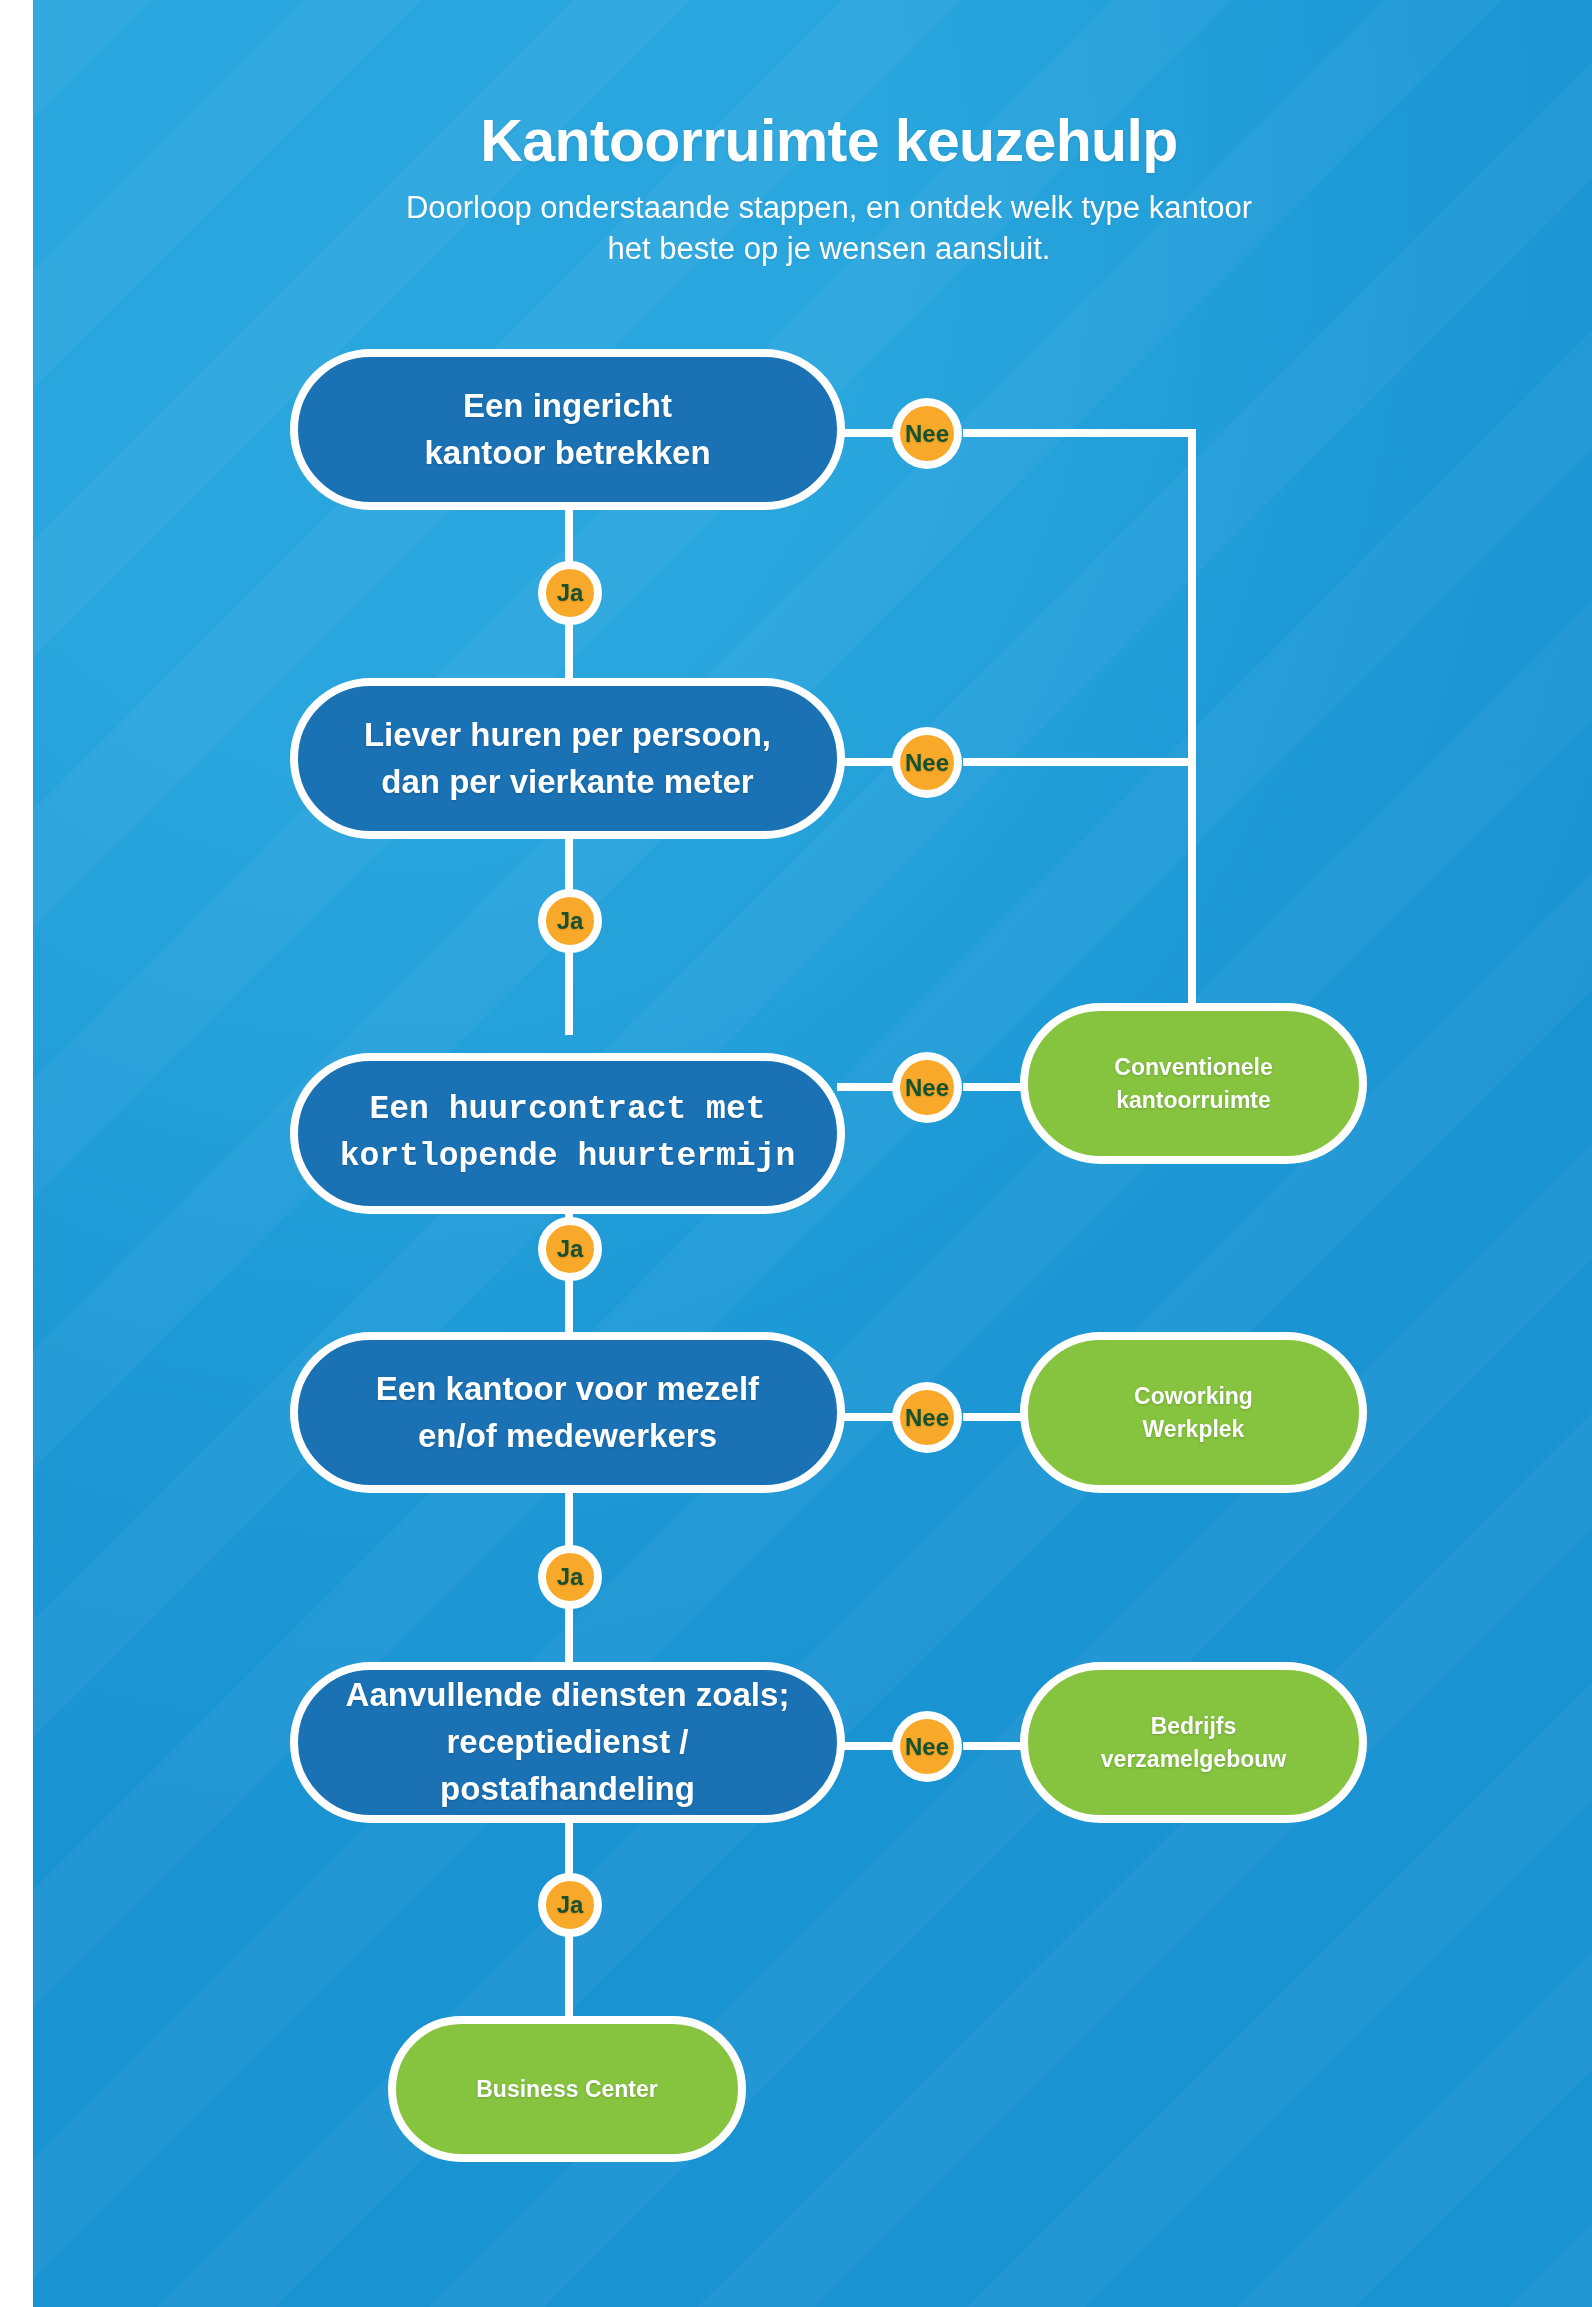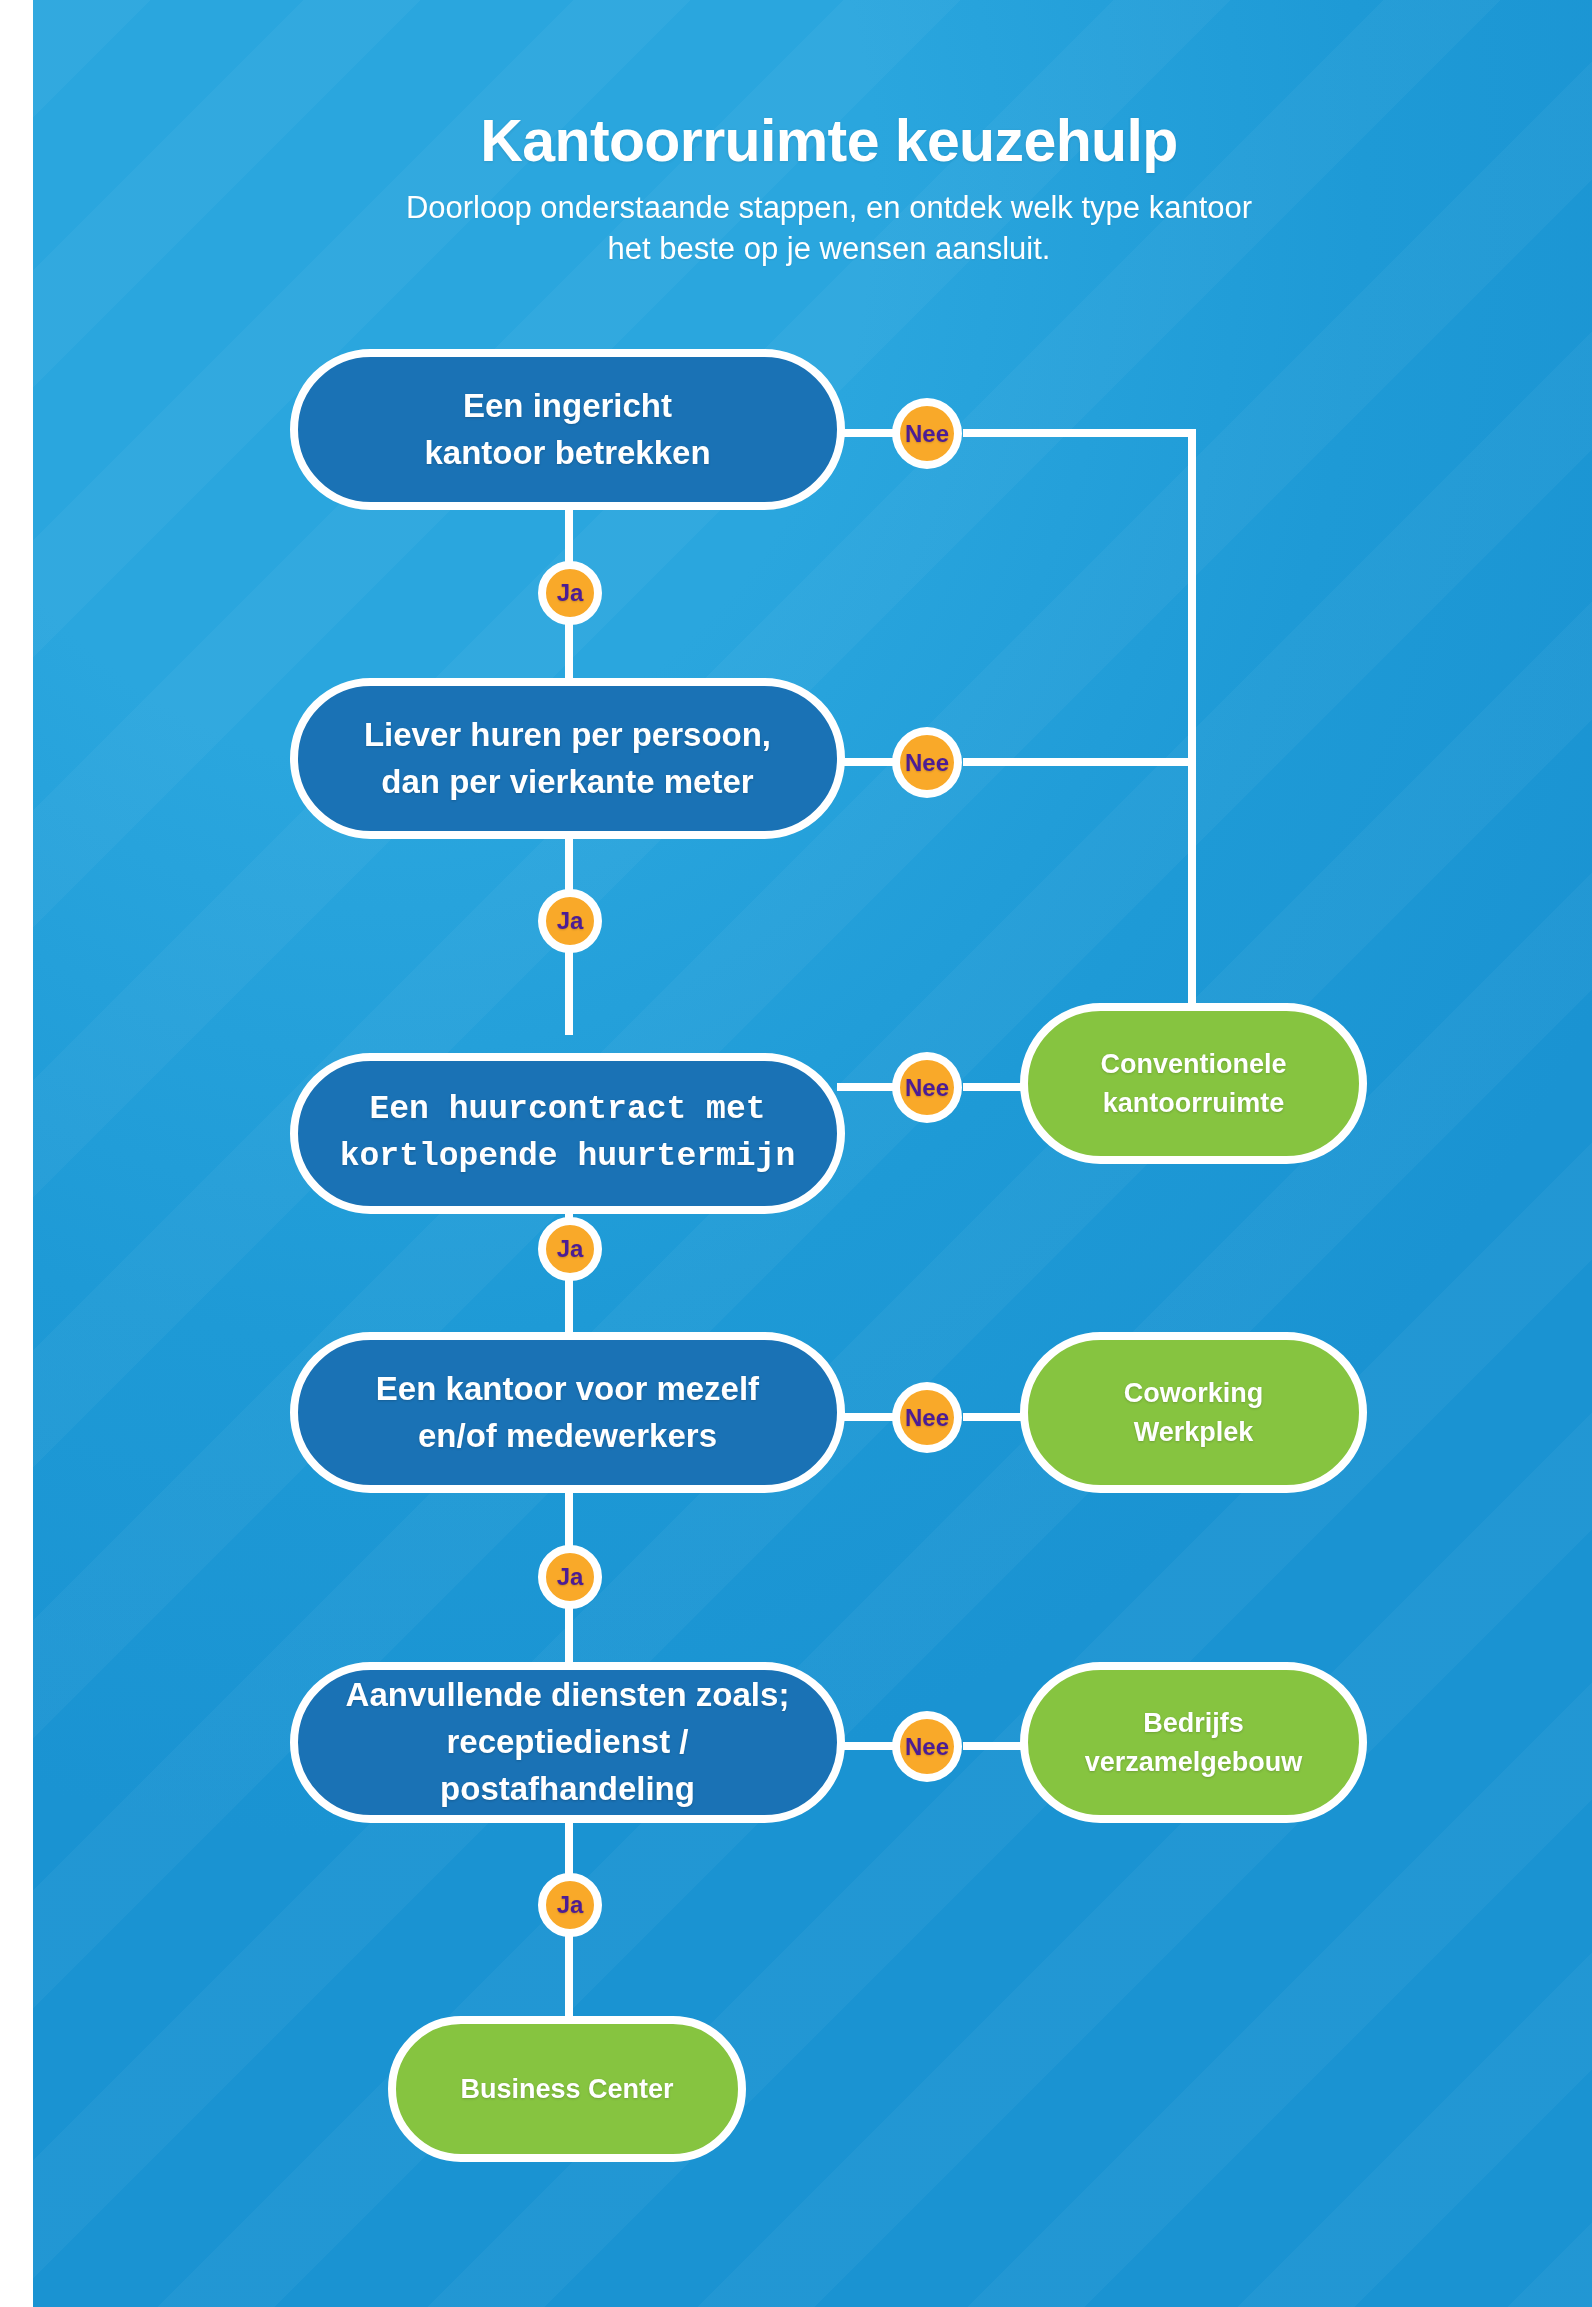--- a/index.html
+++ b/index.html
@@ -72,34 +72,34 @@
     text-shadow:0 1.3px 2.5px rgba(0,0,0,0.18);
     z-index:5;
     padding:0 16.6px;
   }
   .node.question {
     background:#1A72B5;
     font-size:33px;
   }
   .node.outcome {
     background:#86C440;
-    font-size:27px;
+    font-size:23px;
   }
   .node .label { display:block; width:100%; white-space:pre-line; }
 
   
   .badge {
     position:absolute;
     display:flex;
     align-items:center;
     justify-content:center;
     background:#F9A929;
     border:8.3px solid #ffffff;
     border-radius:50%;
-    color:#4c1d95;
+    color:#14532d;
     font-weight:bold;
     font-size:24px;
     text-shadow:0 1.3px 1.9px rgba(0,0,0,0.18);
     z-index:8;
     text-align:right;
   }
   .badge.nee { width:70px; height:71px; }
   .badge.ja  { width:64px; height:64px; }
 </style>
 </head>

